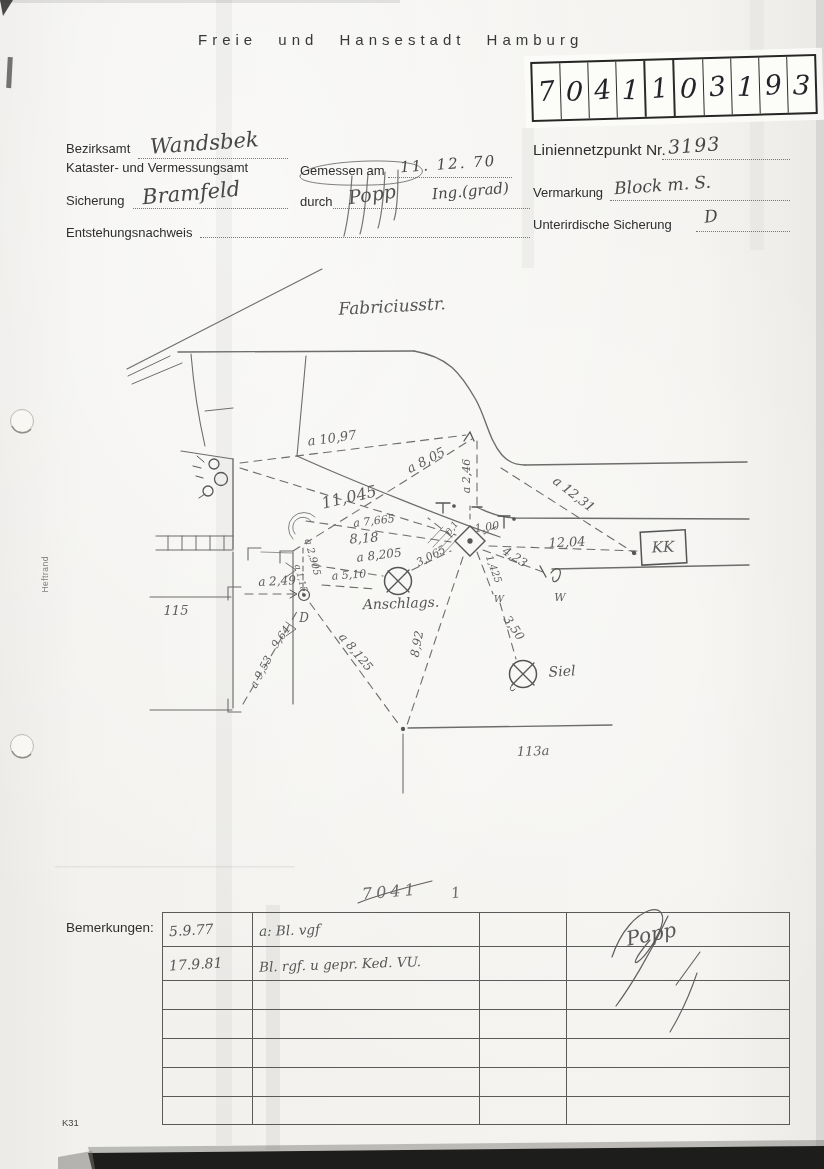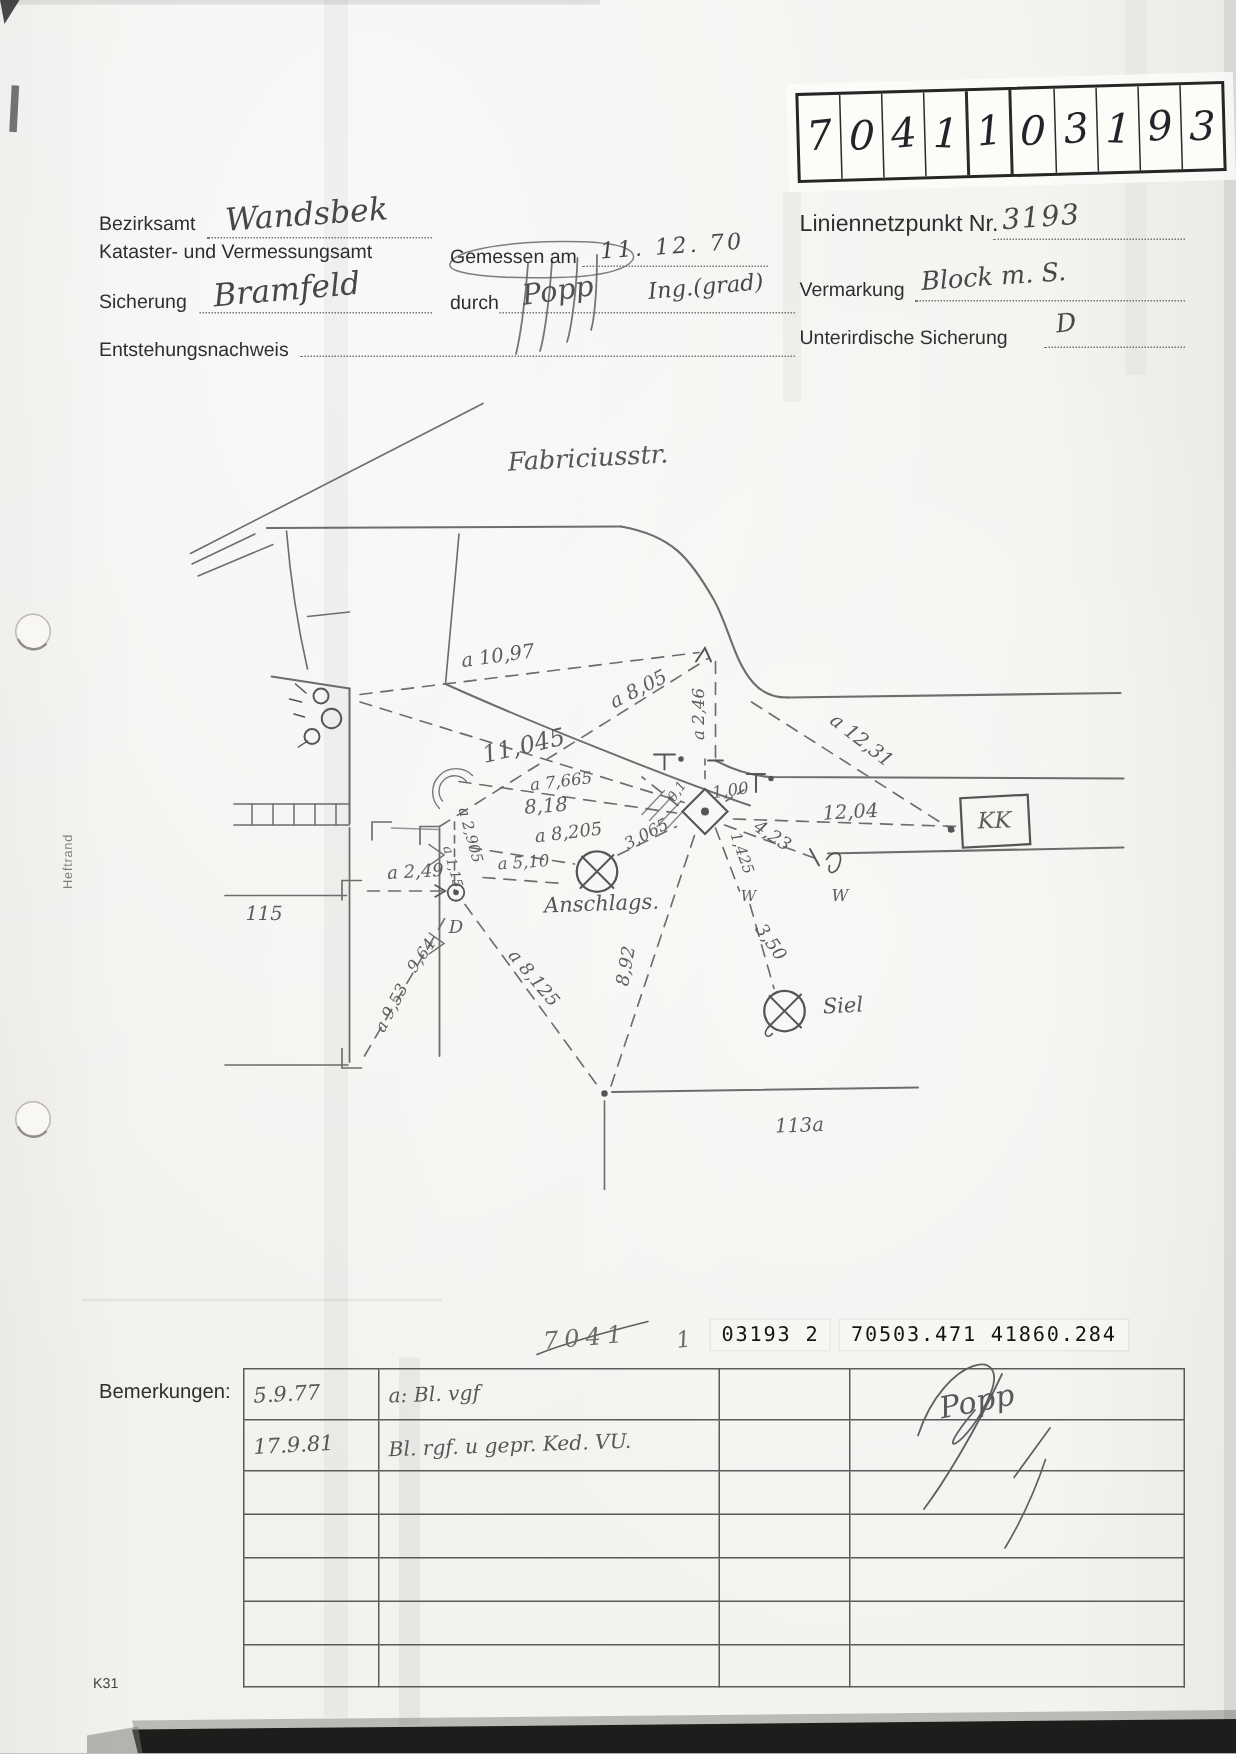--- a/index.html
+++ b/index.html
@@ -184,20 +184,21 @@
       <path d="M676,985 L700,952 M697,973 C688,1000 676,1022 670,1032" stroke-width="1.1"></path>
       <path d="M358,903 C380,894 412,886 432,881" stroke-width="1.1"></path>
     </g>
   </svg>
 
   <div class="crease" style="left:216px;top:0;width:16px;height:1145px;"></div>
   <div class="crease" style="left:266px;top:905px;width:14px;height:245px;background:rgba(110,110,110,.09);"></div>
   <div class="crease" style="left:522px;top:128px;width:12px;height:140px;"></div>
   <div class="crease" style="left:750px;top:0;width:14px;height:250px;background:rgba(110,110,110,.05);"></div>
 
+  <div class="abs city print">Freie und Hansestadt Hamburg</div>
 
   <div class="abs stamp">
     <div class="cell">
         <span class="d">7</span>
       </div>
     <div class="cell">
         <span class="d">0</span>
       </div>
     <div class="cell">
         <span class="d">4</span>
@@ -291,24 +292,20 @@
       <span class="skl" style="left: 304px; top: 618px; font-size: 12px; transform: translate(-50%, -50%) rotate(0deg);">D</span>
       <span class="skl" style="left: 176px; top: 610px; font-size: 13px; transform: translate(-50%, -50%) rotate(0deg);">115</span>
       <span class="skl" style="left: 533px; top: 751px; font-size: 13px; transform: translate(-50%, -50%) rotate(-2deg);">113a</span>
       <span class="skl" style="left: 663px; top: 547px; font-size: 15px; transform: translate(-50%, -50%) rotate(-2deg);">KK</span>
       <span class="skl" style="left: 487px; top: 527px; font-size: 11px; transform: translate(-50%, -50%) rotate(-8deg);">1,00</span>
       <span class="skl" style="left: 452px; top: 528px; font-size: 9px; transform: translate(-50%, -50%) rotate(-55deg);">0,1</span>
     </div>
 
   <div class="abs hw" style="left:362px;top:882px;font-size:16px;letter-spacing:4px;transform:rotate(-5deg);color:#6a6a6a;">7041</div>
   <div class="abs hw" style="left:451px;top:884px;font-size:15px;transform:rotate(-8deg);color:#6a6a6a;">1</div>
-  <div class="abs ref">
-    <span>03193 2</span>
-    <span>70503.471  41860.284</span>
-  </div>
 
   <div class="abs print" style="left:66px;top:920px;font-size:13.5px;">Bemerkungen:</div>
   <table class="rtable">
     <colgroup>
         <col style="width:90px">
         <col style="width:227px">
         <col style="width:87px">
         <col style="width:223px">
       </colgroup>
     <tbody>

